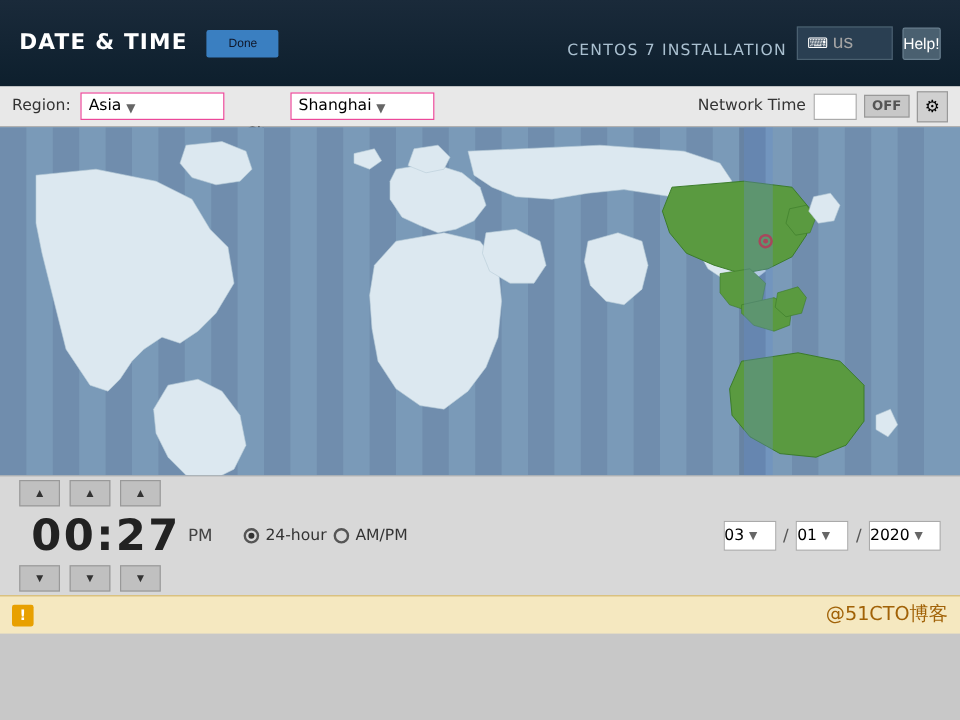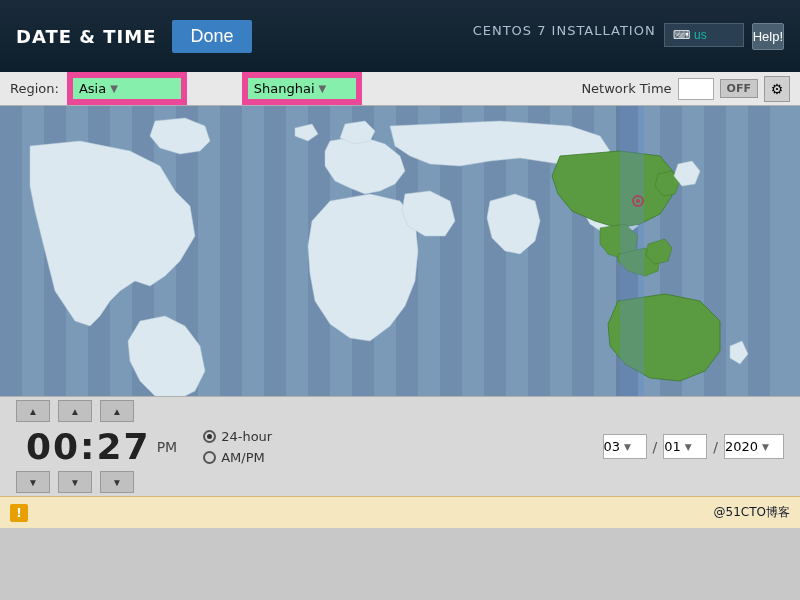--- a/index.html
+++ b/index.html
@@ -7,32 +7,32 @@
 
     
     #header {
       background: linear-gradient(180deg, #1a2a3a 0%, #0d1f2d 100%);
       height: 72px;
       display: flex;
       align-items: center;
       justify-content: space-between;
       padding: 0 16px;
     }
-    #header-left { display: flex; align-items: center; gap: 16px; }
+    #header-left { display: flex; gap: 16px; }
     #header-title { color: white; font-size: 18px; font-weight: bold; letter-spacing: 1px; }
     #done-button {
       background: #3a7fc1;
-      color: #ffffff;
+      color: #0f172a;
       border: none;
       padding: 6px 18px;
-      font-size: 18px;
+      font-size: 10px;
       cursor: pointer;
       border-radius: 2px;
     }
-    #header-right { display: flex; align-items: flex-start; gap: 8px; }
+    #header-right { display: flex; align-items: flex-end; gap: 8px; }
     #centos-label { color: #aac0d0; font-size: 13px; letter-spacing: 1px; }
     #search-box {
       background: #2a3f52;
       border: 1px solid #4a6070;
       color: white;
       padding: 4px 8px;
       font-size: 12px;
       width: 80px;
       display: flex;
       align-items: center;
@@ -61,26 +61,26 @@
       background: #e8e8e8;
       border-bottom: 1px solid #b0b0b0;
       height: 34px;
       display: flex;
       align-items: center;
       padding: 0 10px;
       gap: 8px;
     }
     .toolbar-label { color: #333; font-size: 13px; }
     .toolbar-select {
-      background: #86efac;
-      border: 6px solid #ec4899;
+      background: #ffffff;
+      border: 1px solid #ec4899;
       padding: 3px 6px;
       font-size: 13px;
       display: flex;
-      align-items: center;
+      align-items: flex-end;
       gap: 4px;
       cursor: pointer;
       min-width: 120px;
     }
     .toolbar-select span.chevron { color: #666; font-size: 10px; }
     .ntp-section { display: flex; align-items: center; gap: 6px; margin-left: auto; }
     .ntp-toggle-off {
       background: #c8c8c8;
       border: 1px solid #999;
       padding: 2px 6px;
@@ -162,21 +162,20 @@
       letter-spacing: 2px;
     }
     .time-ampm {
       font-size: 14px;
       color: #444;
       margin-left: 6px;
       align-self: center;
     }
     .radio-group {
       display: flex;
-      flex-direction: column;
       gap: 6px;
       margin-left: 16px;
     }
     .radio-item { display: flex; align-items: center; gap: 5px; font-size: 13px; color: #333; }
     .radio-circle {
       width: 13px; height: 13px;
       border-radius: 50%;
       border: 2px solid #555;
       display: flex; align-items: center; justify-content: center;
     }
@@ -227,21 +226,21 @@
     .warning-icon {
       width: 18px; height: 18px;
       background: #e8a000;
       border-radius: 2px;
       display: flex; align-items: center; justify-content: center;
       color: white;
       font-size: 12px;
       font-weight: bold;
     }
     .status-text { font-size: 12px; color: #333; }
-    .status-brand { font-size: 12px; color: #0f172a; }
+    .status-brand { font-size: 16px; color: #a16207; }
 
     
     .tz-highlight {
       position: absolute;
       top: 0; bottom: 0;
       background: rgba(100, 140, 200, 0.35);
       width: 24px;
     }
 
     
@@ -252,21 +251,21 @@
 
 <div id="header">
   <div id="header-left">
     <div id="header-title">DATE &amp; TIME</div>
     <button id="done-button">Done</button>
   </div>
   <div id="header-right">
     <span id="centos-label">CENTOS 7 INSTALLATION</span>
     <div id="search-box">
       <span style="font-size:12px;">⌨</span>
-      <input id="search-input" value="us" style="background: transparent; border: none; color: #14b8a6; font-size: 12px; width: 50px; outline: none;">
+      <input id="search-input" value="us" style="background: transparent; border: none; color: #a3a3a3; font-size: 16px; width: 50px; outline: none;">
     </div>
     <button id="help-button">Help!</button>
   </div>
 </div>
 
 <div id="toolbar">
   <span class="toolbar-label">Region:</span>
   <div class="toolbar-select">
     <span>Asia</span>
     <span class="chevron dd-arrow">▼</span>

